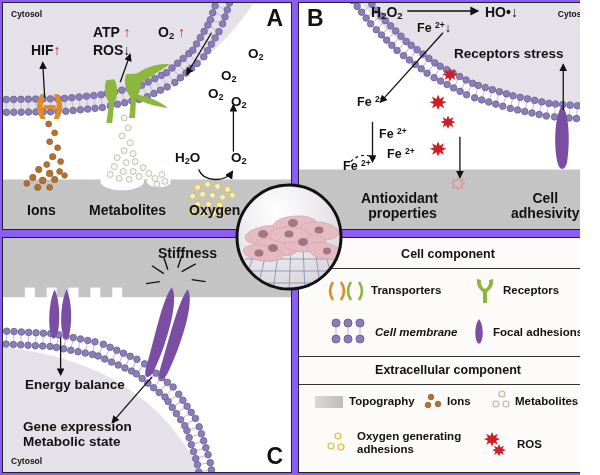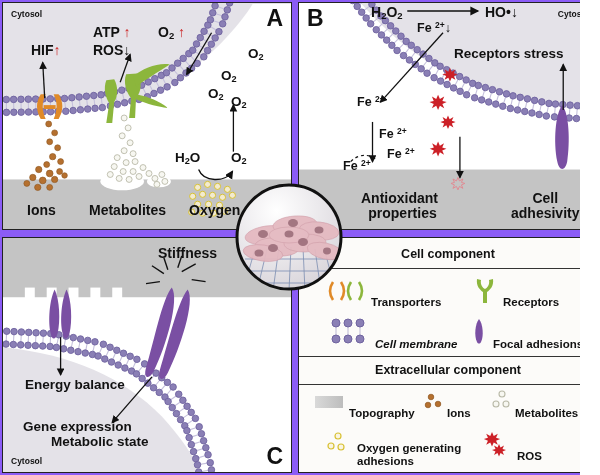--- a/index.html
+++ b/index.html
@@ -8,21 +8,21 @@
   .panel{position:absolute;border:1.5px solid #222;background:#fff;overflow:hidden;box-sizing:border-box;}
   #panelA{left:2px;top:2px;width:290px;height:228px;}
   #panelB{left:298px;top:2px;width:300px;height:228px;}
   #panelC{left:2px;top:237px;width:290px;height:236px;}
   #legend{left:298px;top:237px;width:300px;height:236px;border:1.5px solid #222;background:#fcfbf9;}
   .svgfill{position:absolute;left:0;top:0;width:100%;height:100%;}
   .lbl{position:absolute;font-weight:bold;color:#111;white-space:nowrap;line-height:1.05;}
   .panelltr{position:absolute;font-weight:bold;font-size:23px;color:#111;}
   .cyto{position:absolute;font-size:8.5px;font-weight:bold;color:#111;}
   .leghdr{position:absolute;width:100%;text-align:center;font-weight:bold;font-size:12.5px;color:#111;}
-  .legtxt{position:absolute;font-weight:bold;font-size:11.5px;color:#111;line-height:1.12;margin-top:12px;}
+  .legtxt{position:absolute;font-weight:bold;font-size:11.5px;color:#111;line-height:1.12;}
   .sep{position:absolute;left:0;width:100%;height:1.2px;background:#333;}
   sub{font-size:.68em;vertical-align:-0.25em;}
   sup{font-size:.68em;vertical-align:0.42em;}
 </style>
 </head>
 <body>
 
 <div id="fig">
 
   <div class="panel" id="panelA">
@@ -635,21 +635,21 @@
         <g stroke="#111" stroke-width="1.3" fill="none">
           <path d="M58,100 L58,138" marker-end="url(#arrC)"></path>
           <path d="M150,140 L110,186" marker-end="url(#arrC)"></path>
         </g>
       </g>
     </svg>
 
     <div class="lbl" style="left:155px;top:8px;font-size:14px;">Stiffness</div>
     <div class="lbl" style="left:22px;top:140px;font-size:13.5px;">Energy balance</div>
     <div class="lbl" style="left:20px;top:182px;font-size:13.5px;">Gene expression</div>
-    <div class="lbl" style="left:20px;top:197px;font-size:13.5px;margin-left:28px;">Metabolic state</div>
+    <div class="lbl" style="left:20px;top:197px;font-size:13.5px;">Metabolic state</div>
     <div class="cyto" style="left:8px;top:218px;">Cytosol</div>
     <div class="panelltr" style="right:8px;bottom:2px;">C</div>
   </div>
 
   <div class="panel" id="legend">
     <div class="leghdr" style="top:9px;">Cell component</div>
     <div class="sep" style="top:30px;"></div>
 
     <svg style="position:absolute;left:28px;top:42px;width:40px;height:22px;" viewBox="0 0 40 22">
       <path d="M6,2 C2,8 2,14 6,20" stroke="#e08a28" stroke-width="2.6" fill="none"></path>

